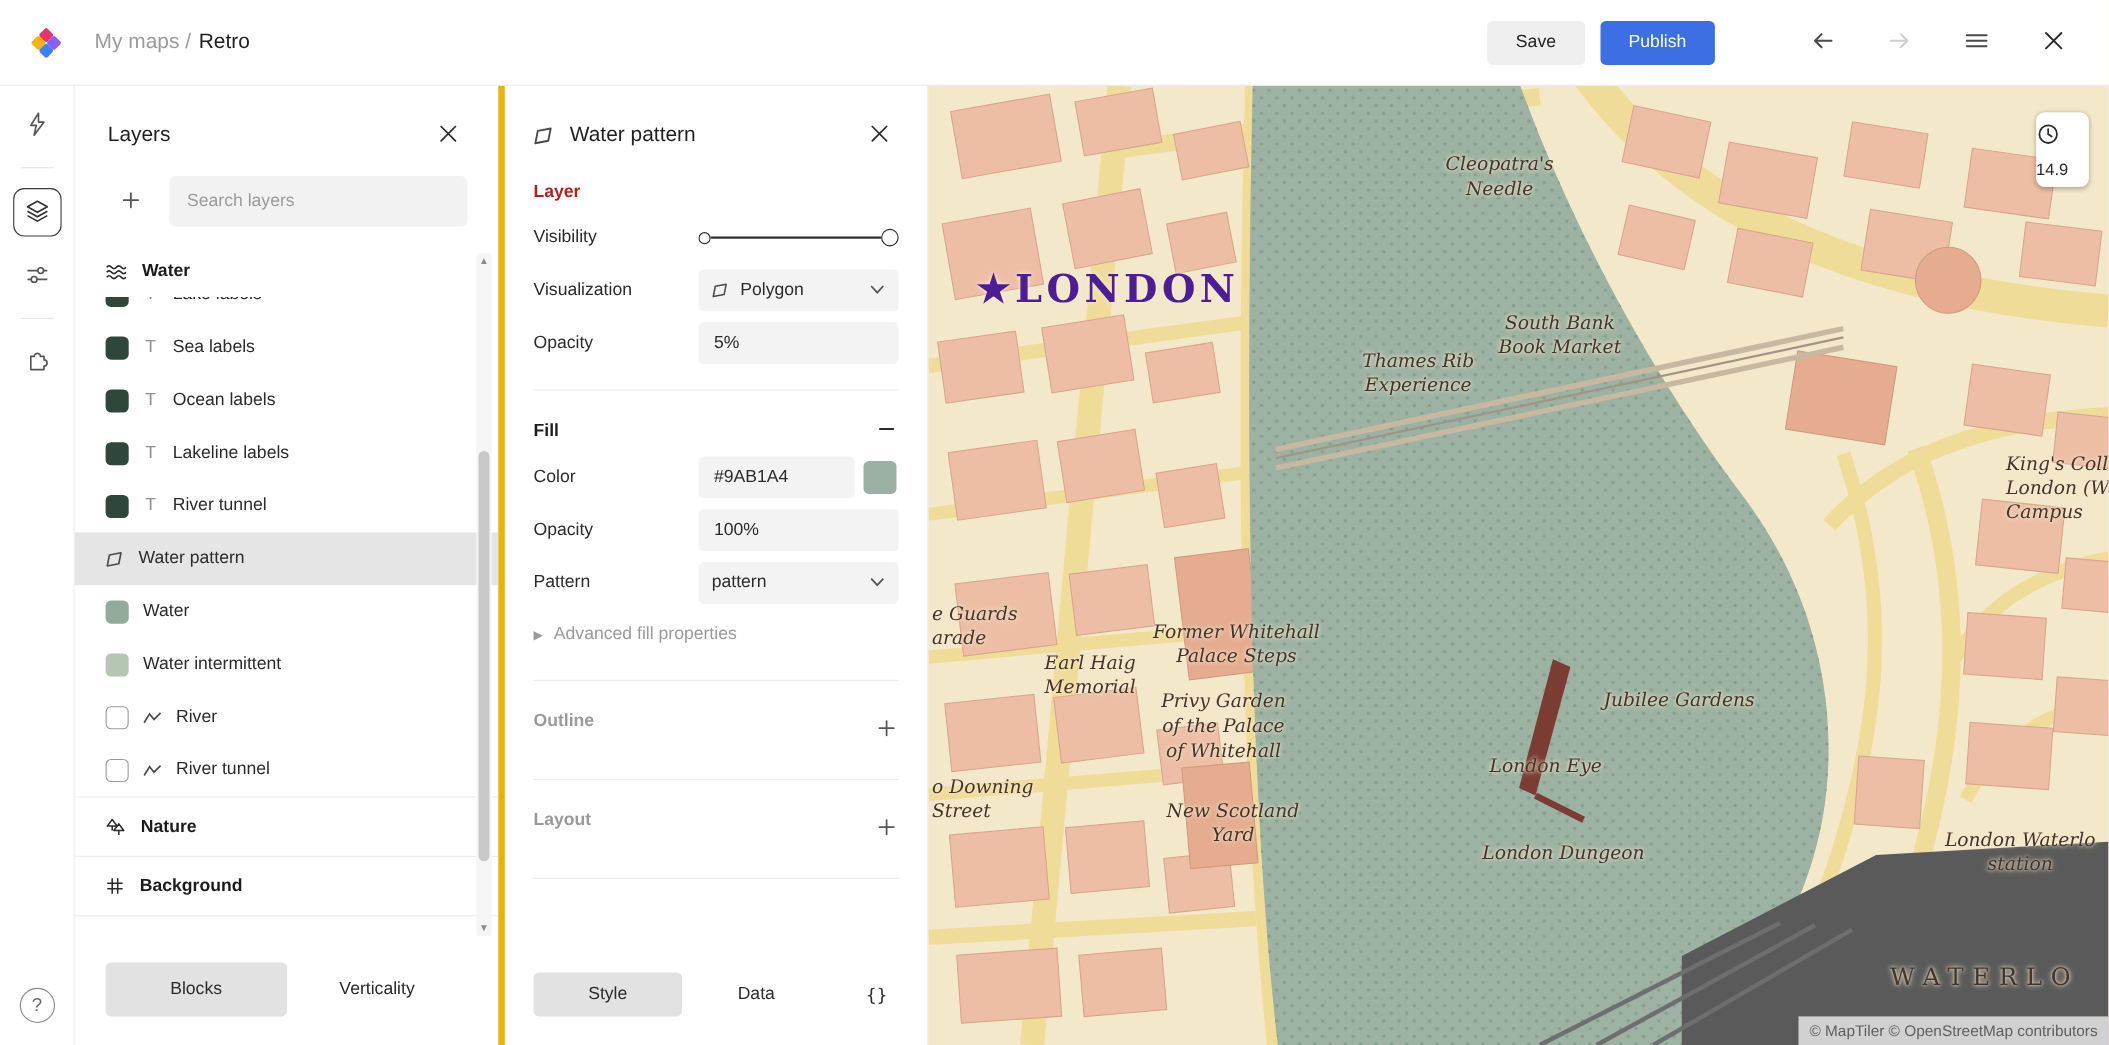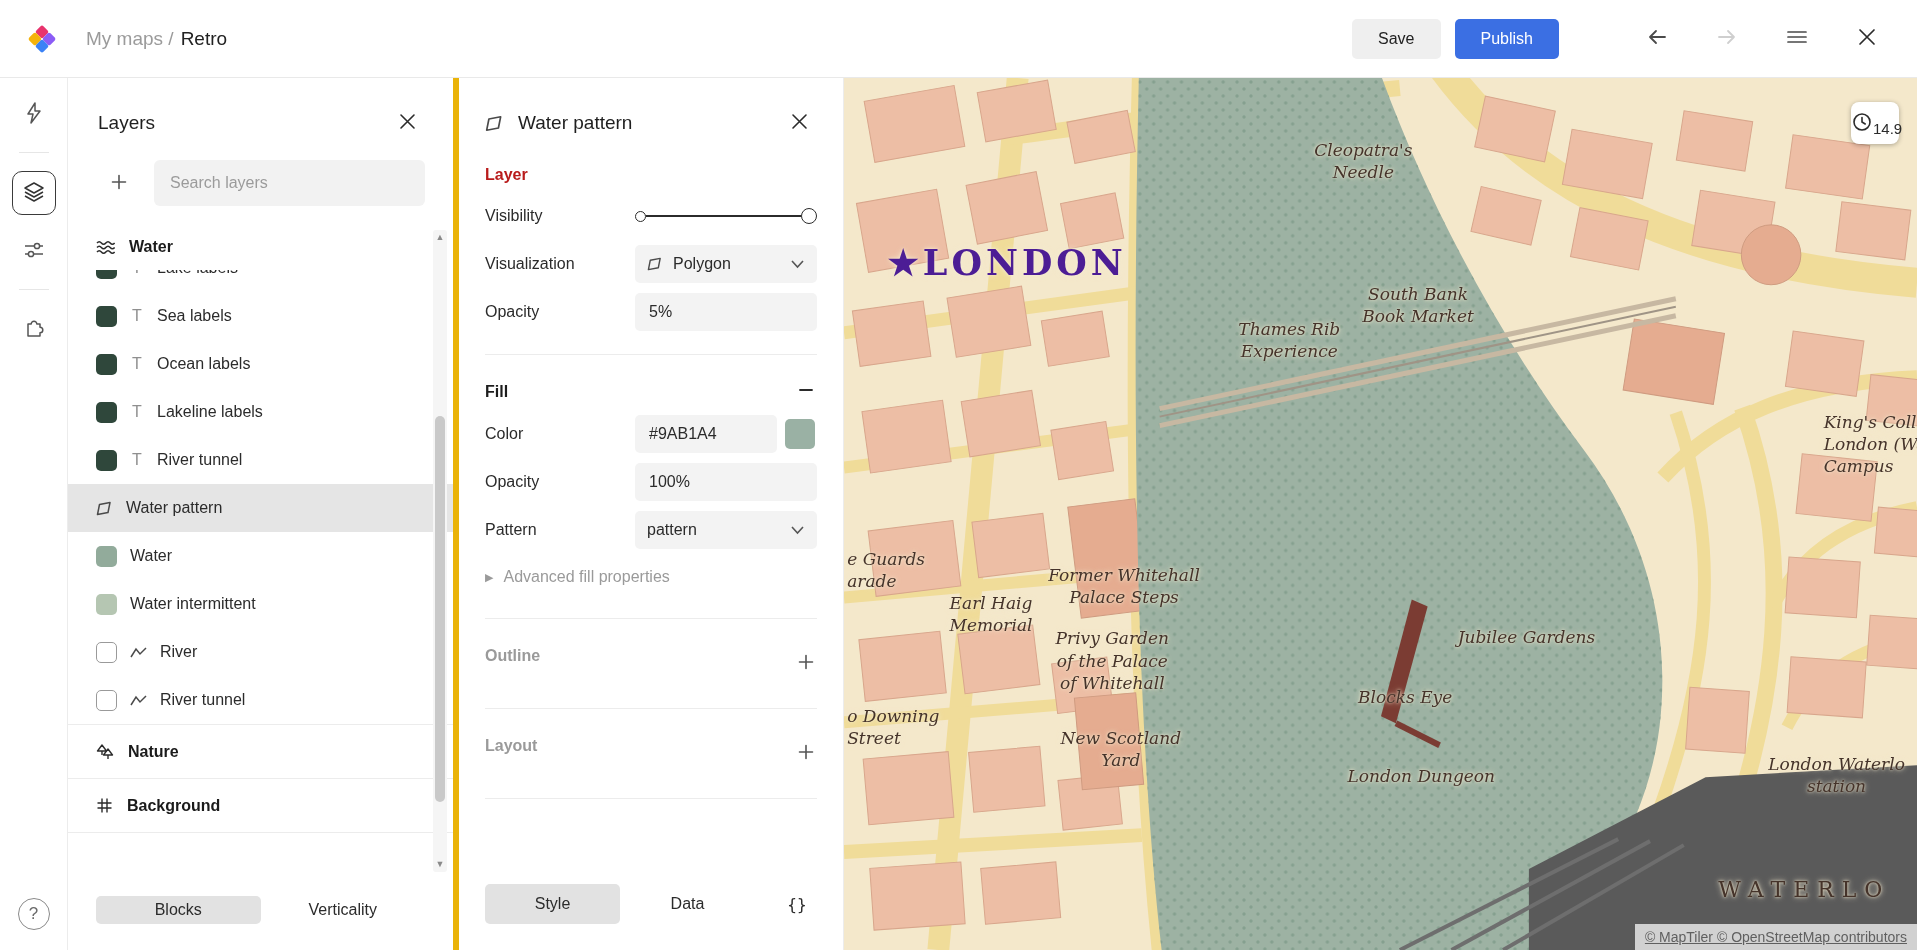--- a/index.html
+++ b/index.html
@@ -49,21 +49,21 @@
   .swatch.outline{background:#fff;border:1.6px solid #9a9a9a;}
   .t-icon{color:#8f8f8f;font-size:16px;width:14px;text-align:center;flex:none;}
   .row-icon{flex:none;display:flex;align-items:center;}
   .row-label{white-space:nowrap;}
   
   .scrollbar{position:absolute;top:6px;right:6px;bottom:8px;width:14px;background:#F5F5F5;border-radius:3px;display:flex;flex-direction:column;align-items:center;cursor:pointer;}
   .sb-arrow{font-size:9px;color:#8a8a8a;line-height:15px;height:15px;}
   .sb-track{flex:1;width:100%;position:relative;}
   .sb-thumb{position:absolute;left:2px;width:10px;border-radius:5px;background:#C9C9C9;top:28%;height:63%;}
   .layers-tabs{display:flex;padding:16px 28px 26px;}
-  .ltab{flex:1;height:28px;display:flex;align-items:center;justify-content:center;font-size:16px;color:#2b2b2b;border-radius:5px;cursor:pointer;background:none;border:none;font-family:inherit;}
+  .ltab{flex:1;height:49px;display:flex;align-items:center;justify-content:center;font-size:16px;color:#2b2b2b;border-radius:5px;cursor:pointer;background:none;border:none;font-family:inherit;}
   .ltab.active{background:#E2E2E2;}
 
   
   .props-panel{width:384px;min-width:384px;background:#fff;border-right:1px solid #ECECEC;display:flex;flex-direction:column;}
   .props-header{display:flex;align-items:center;padding:30px 30px 8px 26px;gap:14px;}
   .props-title{font-size:19px;color:#1f1f1f;flex:1;}
   .section-label{font-weight:bold;font-size:16px;color:#b91c1c;padding:20px 26px 8px;}
   .prop-row{display:flex;align-items:center;padding:5px 26px;min-height:46px;box-sizing:border-box;}
   .prop-label{width:150px;font-size:16px;color:#2b2b2b;flex:none;}
   .prop-control{flex:1;display:flex;align-items:center;min-width:0;}
@@ -93,23 +93,23 @@
 
   
   .map{flex:1;position:relative;overflow:hidden;background:#F4E8CB;min-width:0;}
   .basemap{position:absolute;inset:0;width:100%;height:100%;display:block;}
   #map-labels{position:absolute;inset:0;pointer-events:none;}
   .map-label{position:absolute;transform:translate(-50%,-50%);font-family:"DejaVu Serif","Liberation Serif",serif;font-style:italic;font-size:17px;color:#45332A;text-align:center;line-height:1.3;white-space:nowrap;text-shadow:0 0 3px rgba(246,236,210,.95),0 0 6px rgba(246,236,210,.8);}
   .map-label.left{transform:translate(0,-50%);text-align:left;}
   .map-label.city{font-style:normal;font-weight:bold;font-size:35px;letter-spacing:4px;color:#4c1d95;}
   .map-label.district{font-style:normal;font-size:22px;letter-spacing:8px;color:#45332A;}
   .ml-line{display:block;}
-  .zoom-ctrl{position:absolute;top:24px;right:18px;width:48px;background:#fff;border-radius:8px;box-shadow:0 1px 5px rgba(0,0,0,.3);display:flex;flex-direction:row;align-items:center;padding:9px 0 7px;cursor:pointer;}
+  .zoom-ctrl{position:absolute;top:24px;right:18px;width:48px;background:#fff;border-radius:8px;box-shadow:0 1px 5px rgba(0,0,0,.3);display:flex;flex-direction:column;padding:9px 0 7px;cursor:pointer;}
   .zoom-val{font-size:15px;color:#2b2b2b;margin-top:8px;}
-  .attribution{position:absolute;right:0;bottom:0;background:rgba(255,255,255,.72);padding:5px 10px;font-size:14px;color:#5f5f5f;text-decoration:underline;}
+  .attribution{position:absolute;right:0;bottom:0;background:rgba(255,255,255,.72);padding:5px 10px;font-size:14px;color:#5f5f5f;}
 </style>
 </head>
 <body>
 
 <div class="app">
 
   <header class="topbar">
     <div class="logo">
       <svg width="30" height="30" viewBox="0 0 30 30">
         <g transform="rotate(45 15 15)">
@@ -580,21 +580,21 @@
           </div>
           <div class="map-label place" style="left: 25%; top: 66.8%;">
             <span class="ml-line">Privy Garden</span>
             <span class="ml-line">of the Palace</span>
             <span class="ml-line">of Whitehall</span>
           </div>
           <div class="map-label place" style="left: 63.6%; top: 64.1%;">
             <span class="ml-line">Jubilee Gardens</span>
           </div>
           <div class="map-label place" style="left: 52.3%; top: 71%;">
-            <span class="ml-line">Blocks Eye</span>
+            <span class="ml-line">London Eye</span>
           </div>
           <div class="map-label place left" style="left: 0.3%; top: 70.8%; margin-top: 32px;">
             <span class="ml-line">o Downing</span>
             <span class="ml-line">Street</span>
           </div>
           <div class="map-label place" style="left: 25.8%; top: 76.9%;">
             <span class="ml-line">New Scotland</span>
             <span class="ml-line">Yard</span>
           </div>
           <div class="map-label place" style="left: 53.8%; top: 80%;">

